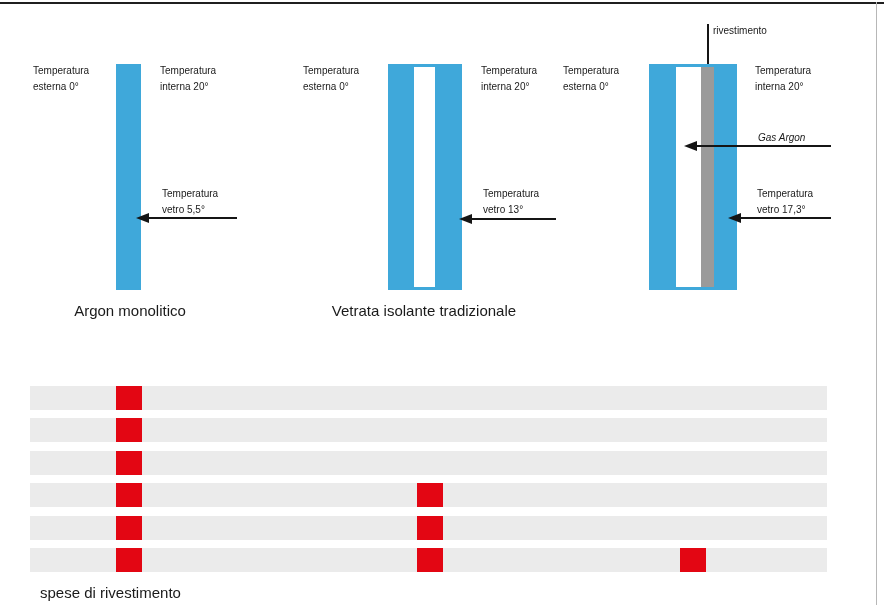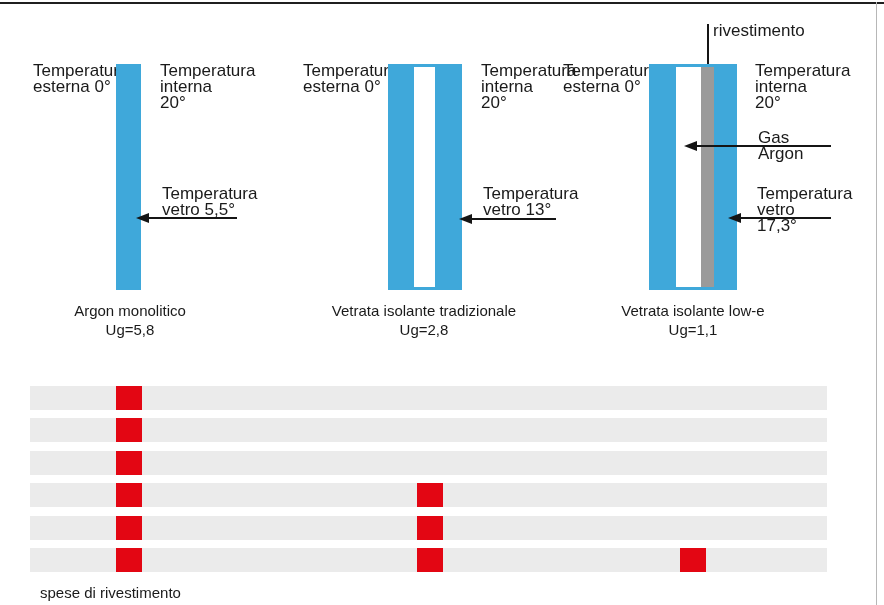--- a/index.html
+++ b/index.html
@@ -3,21 +3,21 @@
 <meta charset="utf-8">
 <style>
   html,body{margin:0;padding:0;background:#fff;}
   .screen{
     position:relative;width:884px;height:605px;background:#fff;overflow:hidden;
     font-family:"Liberation Sans",sans-serif;color:#1a1a1a;
   }
   .top-border{position:absolute;left:0;top:2px;width:884px;height:2px;background:#1f1f1f;}
   .right-border{position:absolute;left:876px;top:2px;width:1px;height:603px;background:#b7b7b7;}
 
-  .lbl{position:absolute;font-size:17px;line-height:16px;white-space:pre-line;}
+  .lbl{position:absolute;font-size:10px;line-height:16px;white-space:pre-line;}
   .ptitle-block{position:absolute;text-align:center;font-size:15px;line-height:19px;}
 
   .glass{position:absolute;top:64px;height:226px;background:var(--glass_blue,#3fa8da);}
   #glass1{left:116px;width:25px;}
   #glass2{left:388px;width:74px;}
   #glass3{left:649px;width:88px;}
   .gap{position:absolute;top:3px;bottom:3px;background:#fff;}
   #glass2 .gap{left:26px;width:21px;}
   #glass3 .gap{left:27px;width:25px;}
   .coating{position:absolute;top:3px;bottom:3px;left:52px;width:13px;background:var(--coating_gray,#9a9a9a);}
@@ -52,68 +52,62 @@
   <div class="lbl" style="left:160px;top:63px;width:80px;">Temperatura
 interna 20°</div>
   <div class="lbl" style="left:162px;top:186px;width:80px;">Temperatura
 vetro 5,5°</div>
   <div class="harrow" style="left:136px;top:213px;width:101px;">
     <div class="ah"></div>
     <div class="aline"></div>
   </div>
   <div class="ptitle-block" style="left:30px;top:301px;width:200px;">
     <div>Argon monolitico</div>
-    <div>Ug=5,8</div>
   </div>
 
   <div class="lbl" style="left:303px;top:63px;width:80px;">Temperatura
 esterna 0°</div>
   <div class="glass" id="glass2">
     <div class="gap"></div>
   </div>
   <div class="lbl" style="left:481px;top:63px;width:80px;">Temperatura
 interna 20°</div>
   <div class="lbl" style="left:483px;top:186px;width:80px;">Temperatura
 vetro 13°</div>
   <div class="harrow" style="left:459px;top:214px;width:97px;">
     <div class="ah"></div>
     <div class="aline"></div>
   </div>
   <div class="ptitle-block" style="left:304px;top:301px;width:240px;text-align:center;">
     <div>Vetrata isolante tradizionale</div>
-    <div>Ug=2,8</div>
   </div>
 
   <div class="lbl" style="left:713px;top:23px;width:90px;">rivestimento</div>
   <div class="varrow" style="left:703px;top:24px;height:58px;">
     <div class="vline"></div>
     <div class="vh"></div>
   </div>
   <div class="lbl" style="left:563px;top:63px;width:80px;">Temperatura
 esterna 0°</div>
   <div class="glass" id="glass3">
     <div class="gap"></div>
     <div class="coating"></div>
   </div>
   <div class="lbl" style="left:755px;top:63px;width:80px;">Temperatura
 interna 20°</div>
-  <div class="lbl" style="left:758px;top:130px;width:80px;">Gas Argon</div>
+  <div class="lbl" style="left:758px;top:130px;width:80px;font-style:italic;">Gas Argon</div>
   <div class="harrow" style="left:684px;top:141px;width:147px;">
     <div class="ah"></div>
     <div class="aline"></div>
   </div>
   <div class="lbl" style="left:757px;top:186px;width:80px;">Temperatura
 vetro 17,3°</div>
   <div class="harrow" style="left:728px;top:213px;width:103px;">
     <div class="ah"></div>
     <div class="aline"></div>
-  </div>
-  <div class="ptitle-block" style="left:573px;top:301px;width:240px;">
-    <div>Vetrata isolante low-e</div>
-    <div>Ug=1,1</div>
   </div>
 
   <div id="chart-rows">
       <div class="chart-row" style="top: 0px;"></div>
       <div class="chart-row" style="top: 32.4px;"></div>
       <div class="chart-row" style="top: 64.8px;"></div>
       <div class="chart-row" style="top: 97.2px;"></div>
       <div class="chart-row" style="top: 129.6px;"></div>
       <div class="chart-row" style="top: 162px;"></div>
       <div class="cost-unit" title="Vetro monolitico (Ug=5,8)" style="top: 162px; left: 86px;"></div>

